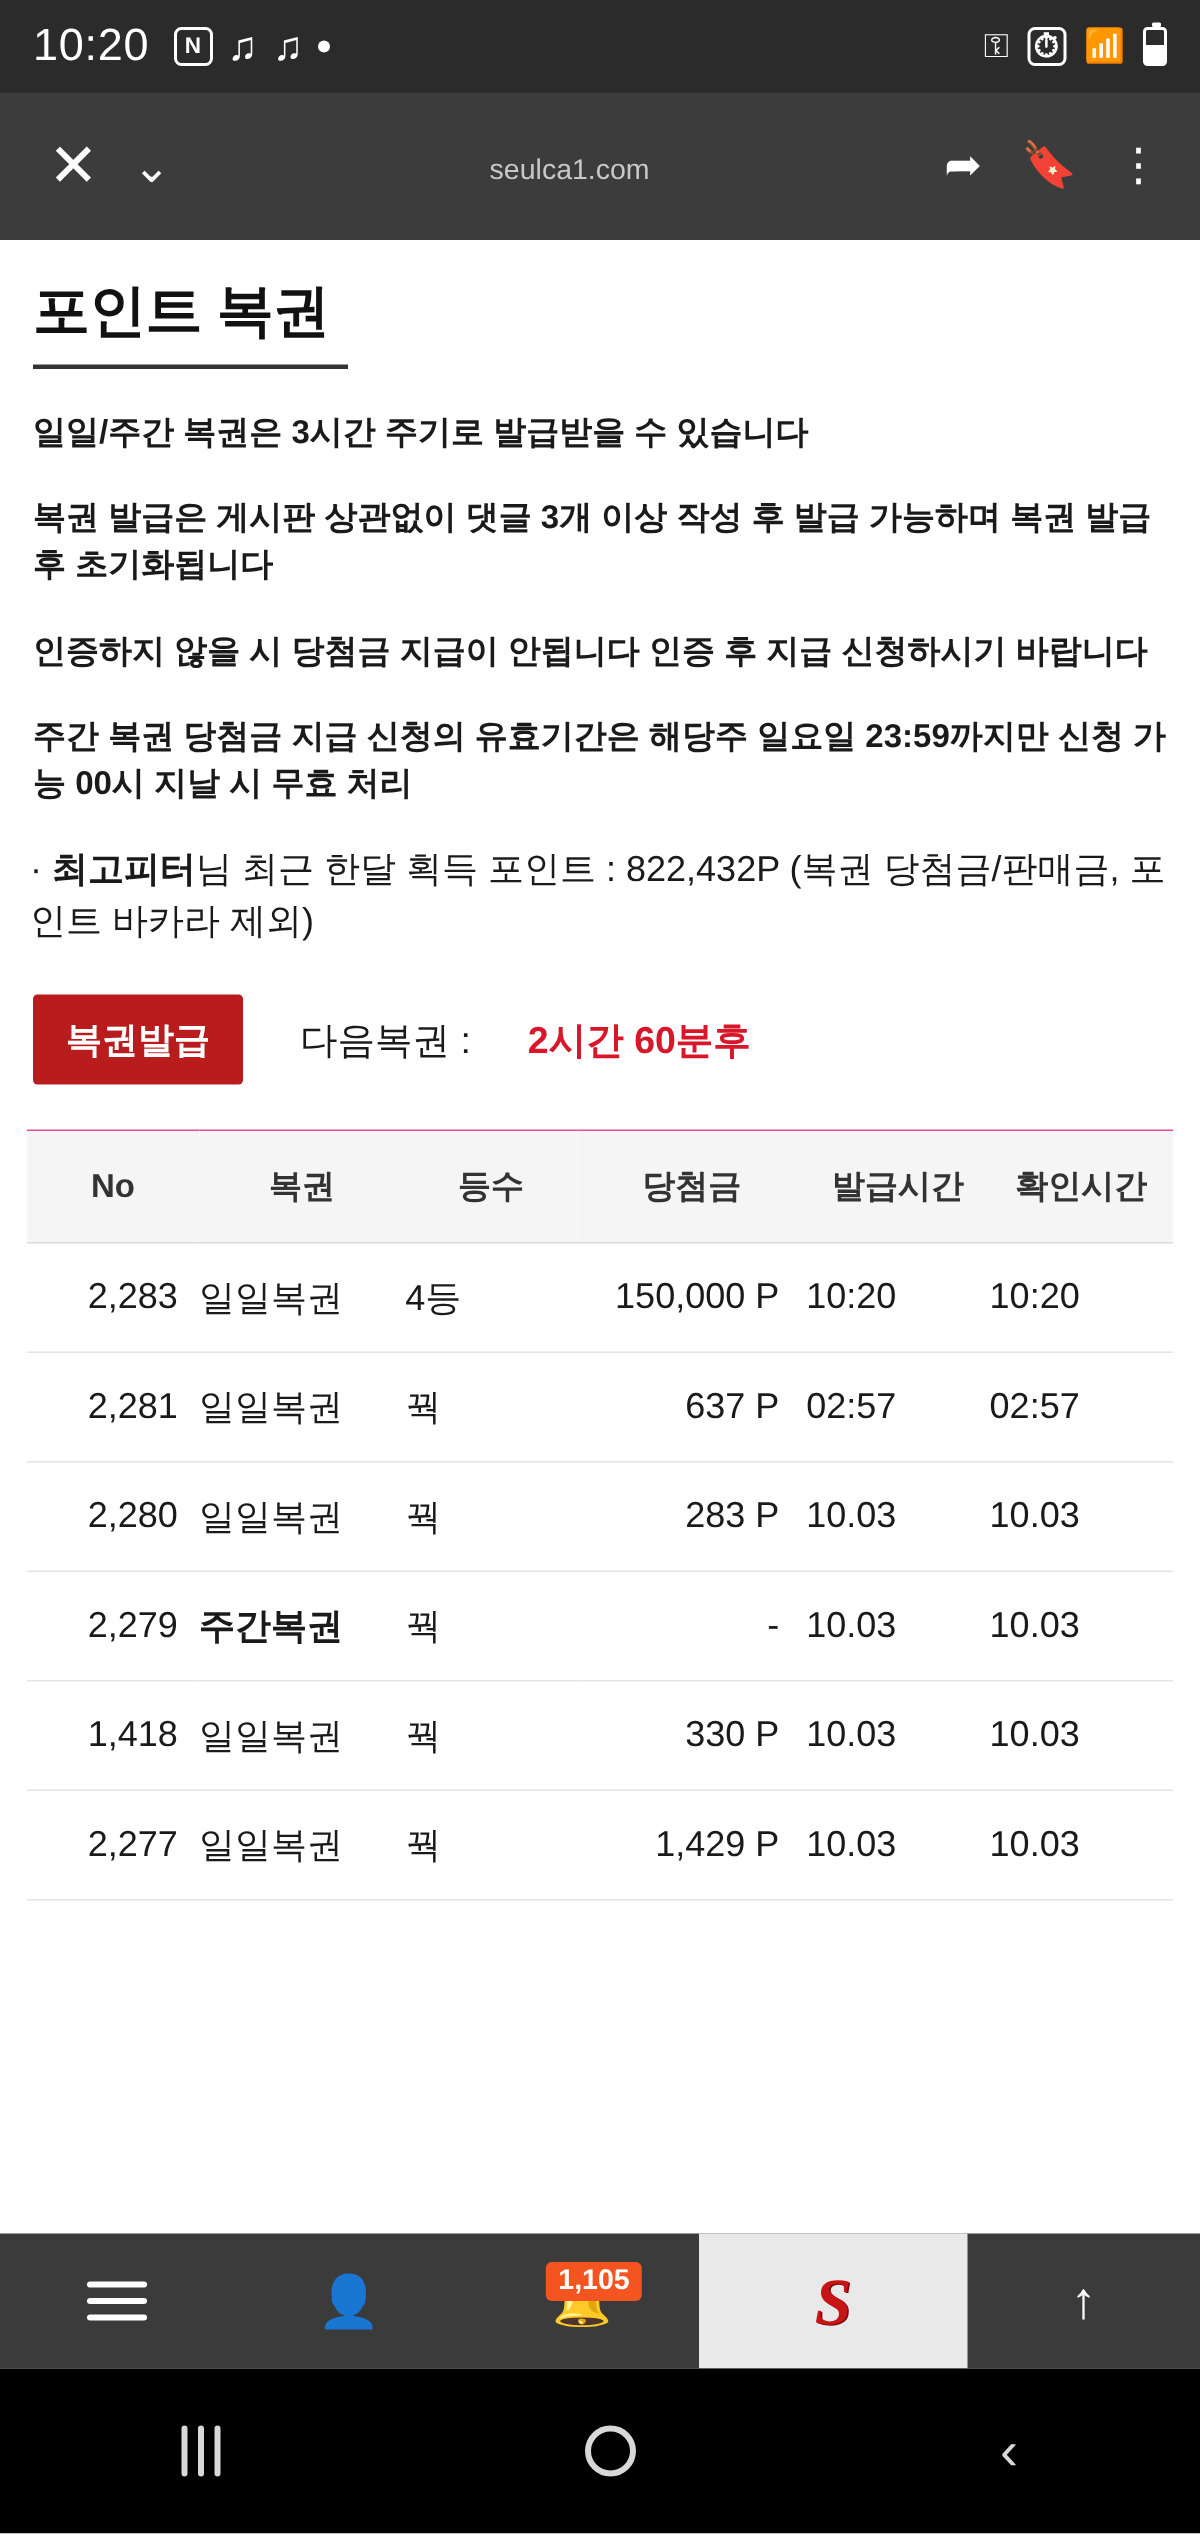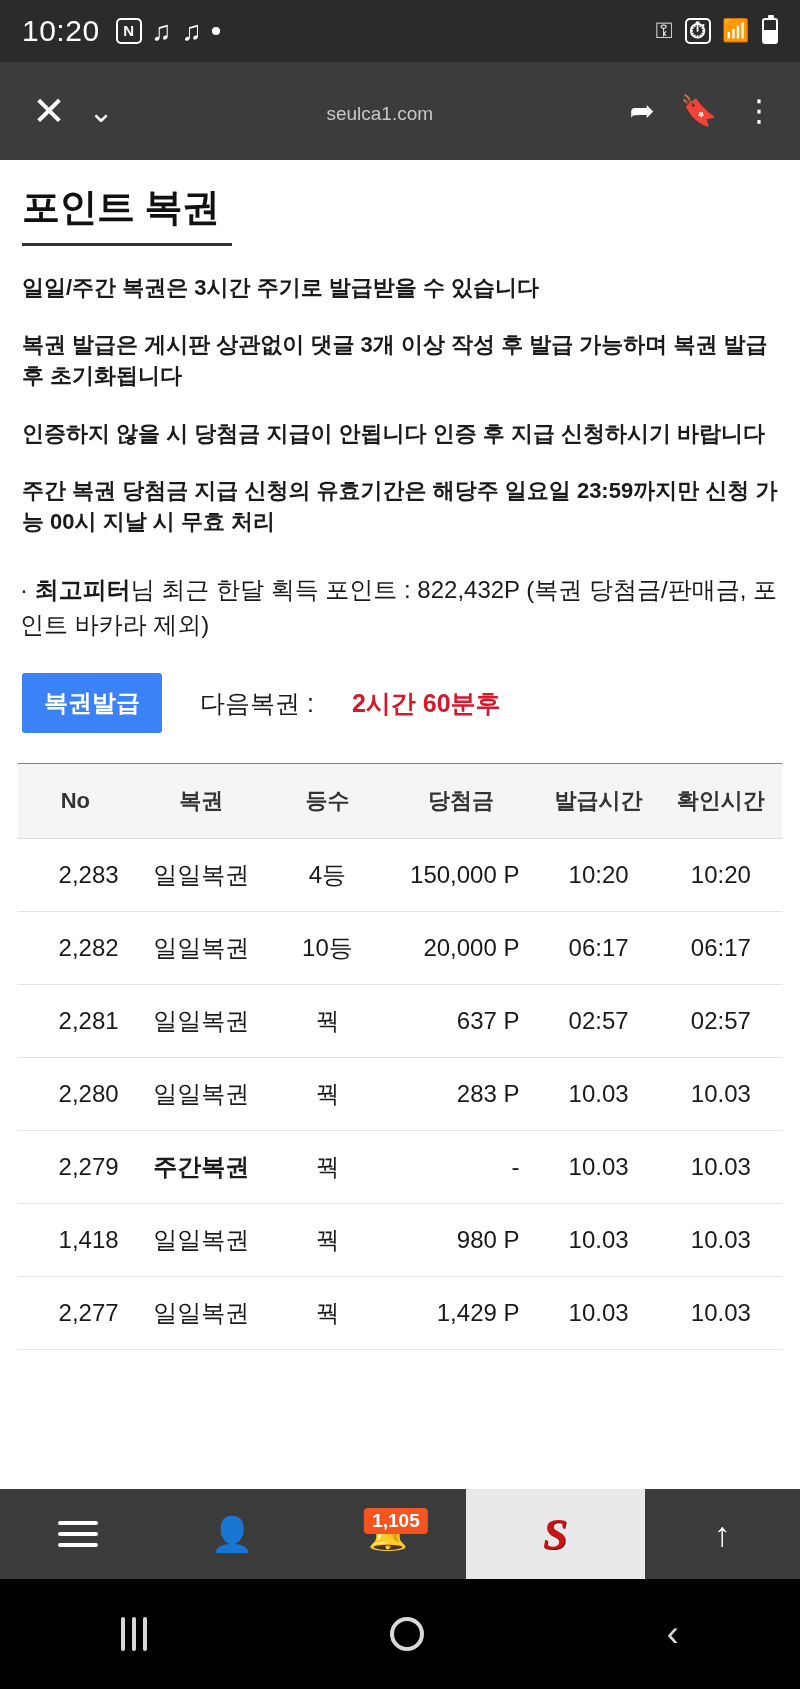--- a/index.html
+++ b/index.html
@@ -147,32 +147,32 @@
     font-weight: bold;
     color: #1a1a1a;
     line-height: 1.42;
     margin: 26px 0 0 4px;
   }
   .notice.first { }
   .point-line {
     font-size: 24px;
     color: #1a1a1a;
     line-height: 1.45;
-    margin: 36px 0 0 2px;
+    margin: 26px 0 0 2px;
   }
   .point-line .nick { font-weight: bold; }
 
   .issue-row {
     display: flex;
     align-items: center;
     margin: 30px 0 0 4px;
     gap: 38px;
   }
   .issue-btn {
-    background: #3b82f6;
+    background: #b91c1c;
     color: #ffffff;
     font-size: 24px;
     font-weight: bold;
     padding: 14px 22px;
     border: none;
     border-radius: 3px;
     cursor: pointer;
   }
   .next-label { font-size: 25px; color: #1a1a1a; }
   .next-time { font-size: 25px; color: #d8172a; font-weight: bold; }
@@ -192,21 +192,21 @@
     padding: 22px 0;
     border-top: 1px solid #ec4899;
     border-bottom: 1px solid #dcdcdc;
     text-align: center;
   }
   table.lotto td {
     font-size: 24px;
     color: #1a1a1a;
     padding: 20px 0;
     border-bottom: 1px solid #e4e4e4;
-    text-align: center;
+    text-align: left;
   }
   table.lotto td.no { text-align: right; padding-right: 14px; }
   table.lotto td.amt { text-align: right; padding-right: 18px; }
   table.lotto td.bold { font-weight: bold; }
   col.c-no { width: 15%; }
   col.c-type { width: 18%; }
   col.c-rank { width: 15%; }
   col.c-amt { width: 20%; }
   col.c-issue { width: 16%; }
   col.c-check { width: 16%; }
@@ -381,28 +381,20 @@
     <tbody>
       <tr>
         <td class="no">2,283</td>
         <td>일일복권</td>
         <td>4등</td>
         <td class="amt">150,000 P</td>
         <td>10:20</td>
         <td>10:20</td>
       </tr>
       <tr>
-        <td class="no">2,282</td>
-        <td>일일복권</td>
-        <td>10등</td>
-        <td class="amt">20,000 P</td>
-        <td>06:17</td>
-        <td>06:17</td>
-      </tr>
-      <tr>
         <td class="no">2,281</td>
         <td>일일복권</td>
         <td>꿕</td>
         <td class="amt">637 P</td>
         <td>02:57</td>
         <td>02:57</td>
       </tr>
       <tr>
         <td class="no">2,280</td>
         <td>일일복권</td>
@@ -416,21 +408,21 @@
         <td class="bold">주간복권</td>
         <td>꿕</td>
         <td class="amt">-</td>
         <td>10.03</td>
         <td>10.03</td>
       </tr>
       <tr>
         <td class="no">1,418</td>
         <td>일일복권</td>
         <td>꿕</td>
-        <td class="amt">980 P</td>
+        <td class="amt">330 P</td>
         <td>10.03</td>
         <td>10.03</td>
       </tr>
       <tr>
         <td class="no">2,277</td>
         <td>일일복권</td>
         <td>꿕</td>
         <td class="amt">1,429 P</td>
         <td>10.03</td>
         <td>10.03</td>

